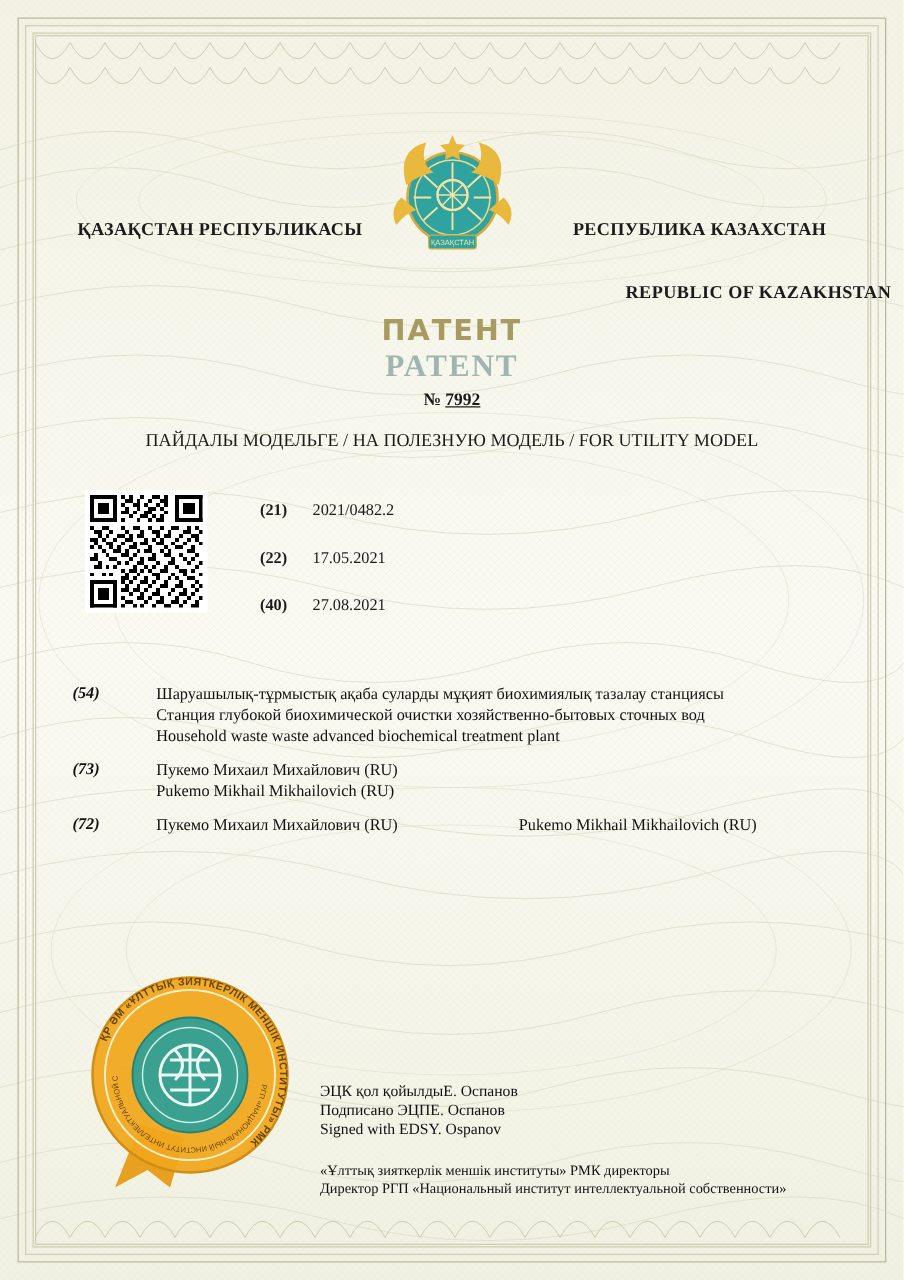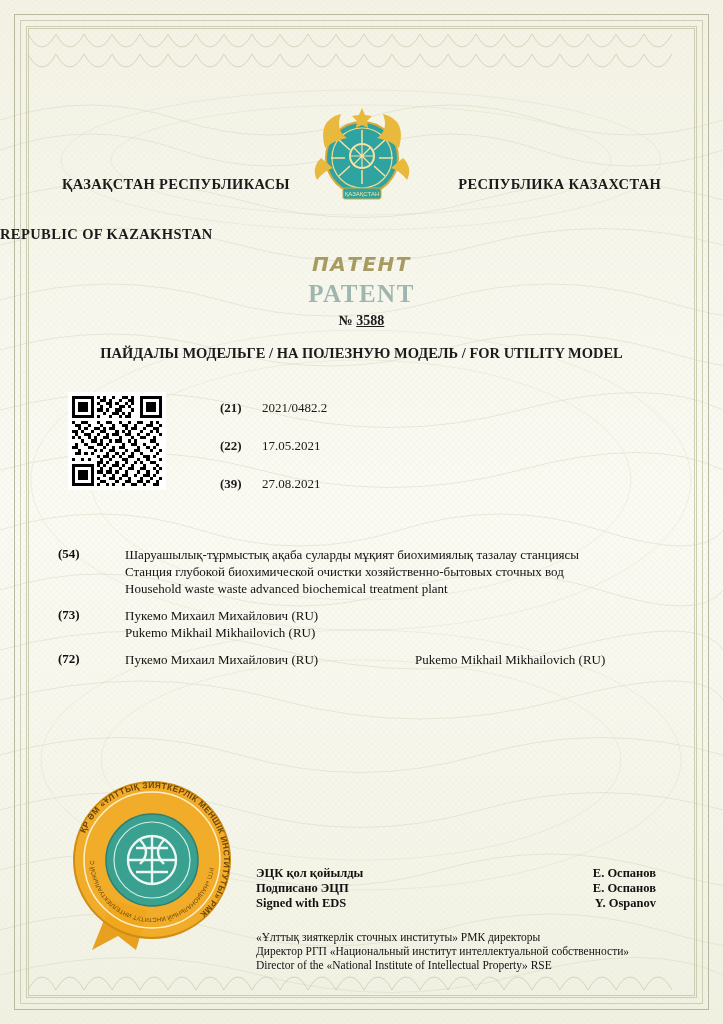--- a/index.html
+++ b/index.html
@@ -90,38 +90,37 @@
     font-weight: bold;
     font-size: 14.5px;
     letter-spacing: 0.3px;
     color: #1b1b1b;
   }
 
   .title-en {
     position: absolute;
     top: 226px;
     width: 713px;
-    text-align: left;
+    text-align: right;
     font-weight: bold;
     font-size: 14.5px;
     letter-spacing: 0.4px;
     color: #1b1b1b;
   }
 
   .patent-kz {
     position: absolute;
     top: 252px;
     width: 723px;
     text-align: center;
     font-family: "DejaVu Sans", sans-serif;
     font-weight: bold;
-    font-size: 20px;
+    font-size: 23px;
     letter-spacing: 1.5px;
     color: #a79b62;
-    font-style: italic;
   }
   .patent-en {
     position: absolute;
     top: 280px;
     width: 723px;
     text-align: center;
     font-family: Liberation Serif, serif;
     font-weight: bold;
     font-size: 25px;
     letter-spacing: 1.5px;
@@ -139,21 +138,21 @@
   }
   .patent-number .num {
     text-decoration: underline;
   }
 
   .utility-line {
     position: absolute;
     top: 345px;
     width: 723px;
     text-align: center;
-    font-weight: bold;
+    font-weight: normal;
     font-size: 14.5px;
     color: #1b1b1b;
   }
 
   
   .qr {
     position: absolute;
     left: 68px;
     top: 392px;
     width: 98px;
@@ -168,21 +167,20 @@
     position: absolute;
     left: 208px;
     top: 400px;
     font-size: 13px;
     color: #1b1b1b;
   }
   .inid-row {
     display: flex;
     align-items: baseline;
     margin-bottom: 22px;
-    margin-left: 12px;
   }
   .inid-code {
     font-weight: bold;
     width: 42px;
   }
   .inid-val {
     font-size: 13px;
   }
 
   
@@ -197,20 +195,21 @@
   .data-row {
     display: flex;
     align-items: flex-start;
     margin-bottom: 10px;
   }
   .data-code {
     font-weight: bold;
     width: 34px;
     flex: 0 0 34px;
     padding-top: 0px;
+    font-style: italic;
   }
   .data-lines {
     flex: 1;
     margin-left: 33px;
   }
   .data-lines div {
     line-height: 17px;
   }
   .row-72 {
     display: flex;
@@ -230,23 +229,22 @@
   .sign-block {
     position: absolute;
     left: 256px;
     top: 866px;
     width: 400px;
     font-size: 12.5px;
     color: #111;
   }
   .sign-row {
     display: flex;
-    justify-content: space-between;
+    justify-content: flex-start;
     line-height: 15px;
-    font-weight: bold;
   }
 
   .director-block {
     position: absolute;
     left: 256px;
     top: 930px;
     width: 420px;
     font-size: 11.5px;
     color: #111;
     line-height: 14px;
@@ -344,21 +342,21 @@
       <span>РЕСПУБЛИКА КАЗАХСТАН</span>
     </div>
 
     <div class="title-en">REPUBLIC OF KAZAKHSTAN</div>
 
     <div class="patent-kz">ПАТЕНТ</div>
     <div class="patent-en">PATENT</div>
 
     <div class="patent-number">
       <span>№</span>
-      <span class="num">3588</span>
+      <span class="num">7992</span>
     </div>
 
     <div class="utility-line">ПАЙДАЛЫ МОДЕЛЬГЕ / НА ПОЛЕЗНУЮ МОДЕЛЬ / FOR UTILITY MODEL</div>
 
     <div class="qr">
       <svg viewBox="0 0 29 29" width="90" height="90" shape-rendering="crispEdges">
         <rect width="29" height="29" fill="#ffffff"></rect>
         <g fill="#000000">
           <rect x="0" y="0" width="7" height="1"></rect>
             <rect x="0" y="6" width="7" height="1"></rect>
@@ -577,21 +575,21 @@
     <div class="inid-block">
       <div class="inid-row">
         <span class="inid-code">(21)</span>
         <span class="inid-val">2021/0482.2</span>
       </div>
       <div class="inid-row">
         <span class="inid-code">(22)</span>
         <span class="inid-val">17.05.2021</span>
       </div>
       <div class="inid-row">
-        <span class="inid-code">(39)</span>
+        <span class="inid-code">(40)</span>
         <span class="inid-val">27.08.2021</span>
       </div>
     </div>
 
     <div class="data-block">
 
       <div class="data-row">
         <span class="data-code">(54)</span>
         <div class="data-lines">
           <div>Шаруашылық-тұрмыстық ақаба суларды мұқият биохимиялық тазалау станциясы</div>
@@ -656,19 +654,18 @@
         <span>Подписано ЭЦП</span>
         <span>Е. Оспанов</span>
       </div>
       <div class="sign-row">
         <span>Signed with EDS</span>
         <span>Y. Ospanov</span>
       </div>
     </div>
 
     <div class="director-block">
-      <div>«Ұлттық зияткерлік сточных институты» РМК директоры</div>
+      <div>«Ұлттық зияткерлік меншік институты» РМК директоры</div>
       <div>Директор РГП «Национальный институт интеллектуальной собственности»</div>
-      <div>Director of the «National Institute of Intellectual Property» RSE</div>
     </div>
 
   </div>
 </div>
 
 </body></html>

